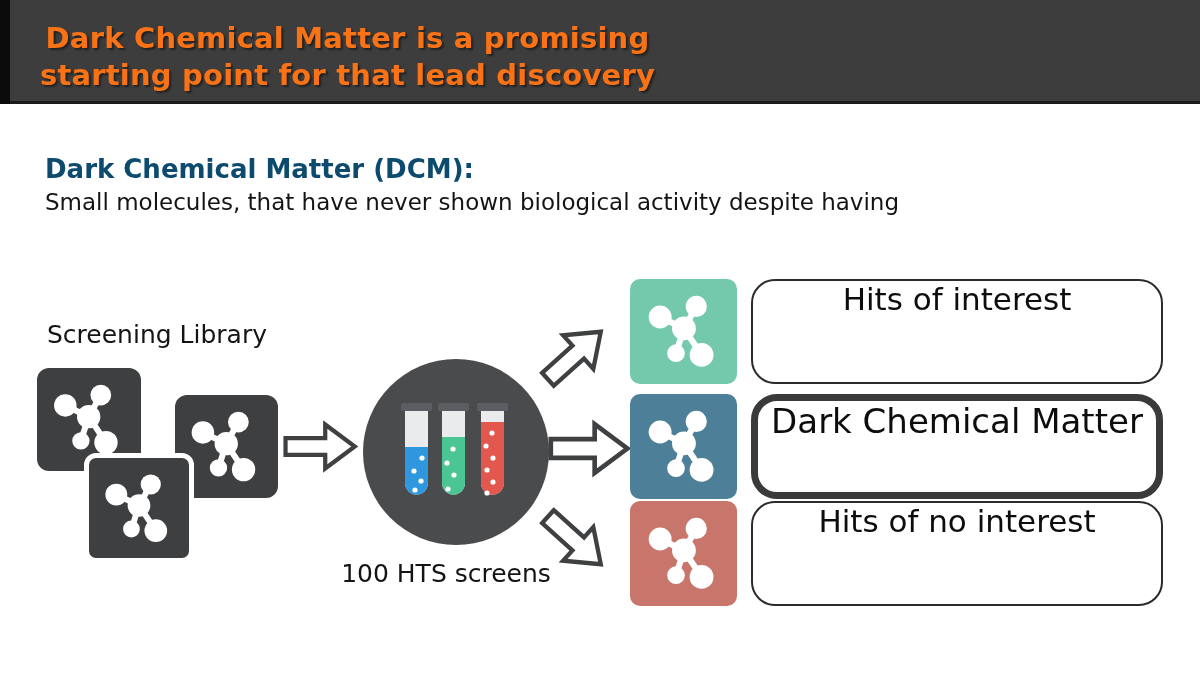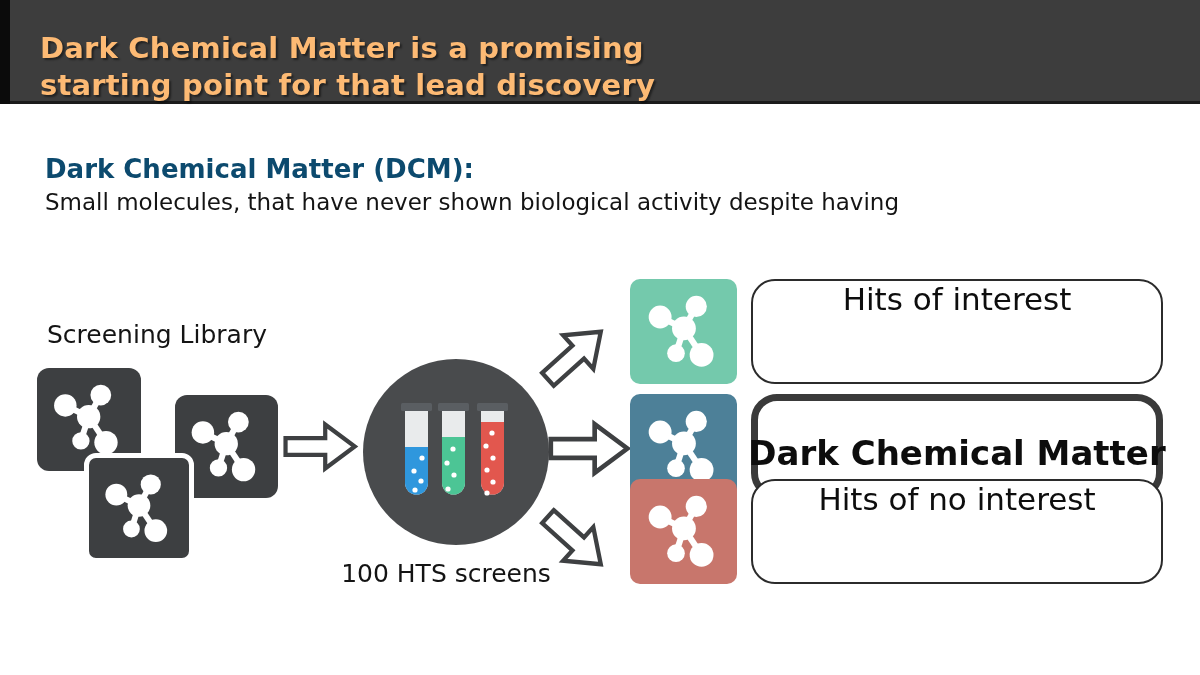--- a/index.html
+++ b/index.html
@@ -7,23 +7,24 @@
     position:relative;width:1200px;height:675px;overflow:hidden;
     background:#ffffff;font-family:"DejaVu Sans","Liberation Sans",sans-serif;color:#151515;
   }
   
   .header{
     position:absolute;left:0;top:0;width:1200px;height:101px;
     background:#3d3d3d;border-bottom:3px solid #1b1b1b;
   }
   .header-edge{position:absolute;left:0;top:0;width:10px;height:104px;background:#0b0b0b;}
   .header-title{
-    position:absolute;left:40px;top:30px;color:#fdba74;font-weight:bold;
+    position:absolute;left:40px;top:20px;color:#f97316;font-weight:bold;
     font-size:29px;line-height:37px;letter-spacing:.2px;
     text-shadow:2px 2px 2px rgba(0,0,0,.45);
+    text-align:center;
   }
   
   .definition{position:absolute;left:45px;top:152px;}
   .definition .heading{font-size:26px;font-weight:bold;line-height:34px;color:#0c4a6e;}
   .definition .line{font-size:23px;line-height:32px;color:#141414;}
   
   .lib-label{position:absolute;left:47px;top:320px;font-size:25px;color:#141414;}
   .mol-square{position:absolute;border-radius:12px;}
   .mol-square svg{position:absolute;left:8%;top:8%;width:84%;height:84%;}
   .sq-dark{background:#3d3f41;}
@@ -36,22 +37,22 @@
   
   .outcome-square{position:absolute;left:630px;width:107px;height:105px;border-radius:10px;}
   .outcome-square svg{position:absolute;left:8%;top:8%;width:84%;height:84%;}
   .outcome-box{
     position:absolute;left:751px;width:412px;height:105px;box-sizing:border-box;
     background:#ffffff;border:2.5px solid #2b2b2b;border-radius:24px;
     display:flex;justify-content:center;
   }
   .outcome-box.emph{border:7px solid #3a3a3a;border-radius:26px;}
   .outcome-label{font-size:31px;color:#0d0d0d;white-space:nowrap;}
-  .outcome-box.emph .outcome-label{font-size:34px;font-weight:bold;margin-top:32px;}
-  .row-y0{top:279px;} .row-y1{top:394px;} .row-y2{top:479px;}
+  .outcome-box.emph .outcome-label{font-size:34px;font-weight:normal;}
+  .row-y0{top:279px;} .row-y1{top:394px;} .row-y2{top:501px;}
 </style>
 </head>
 <body>
 
 <svg width="0" height="0" style="position:absolute" aria-hidden="true">
   <defs>
     <g id="mol-icon">
       <g stroke="#ffffff" stroke-width="7">
         <line x1="50" y1="47" x2="64" y2="22"></line>
         <line x1="50" y1="47" x2="23" y2="34"></line>

